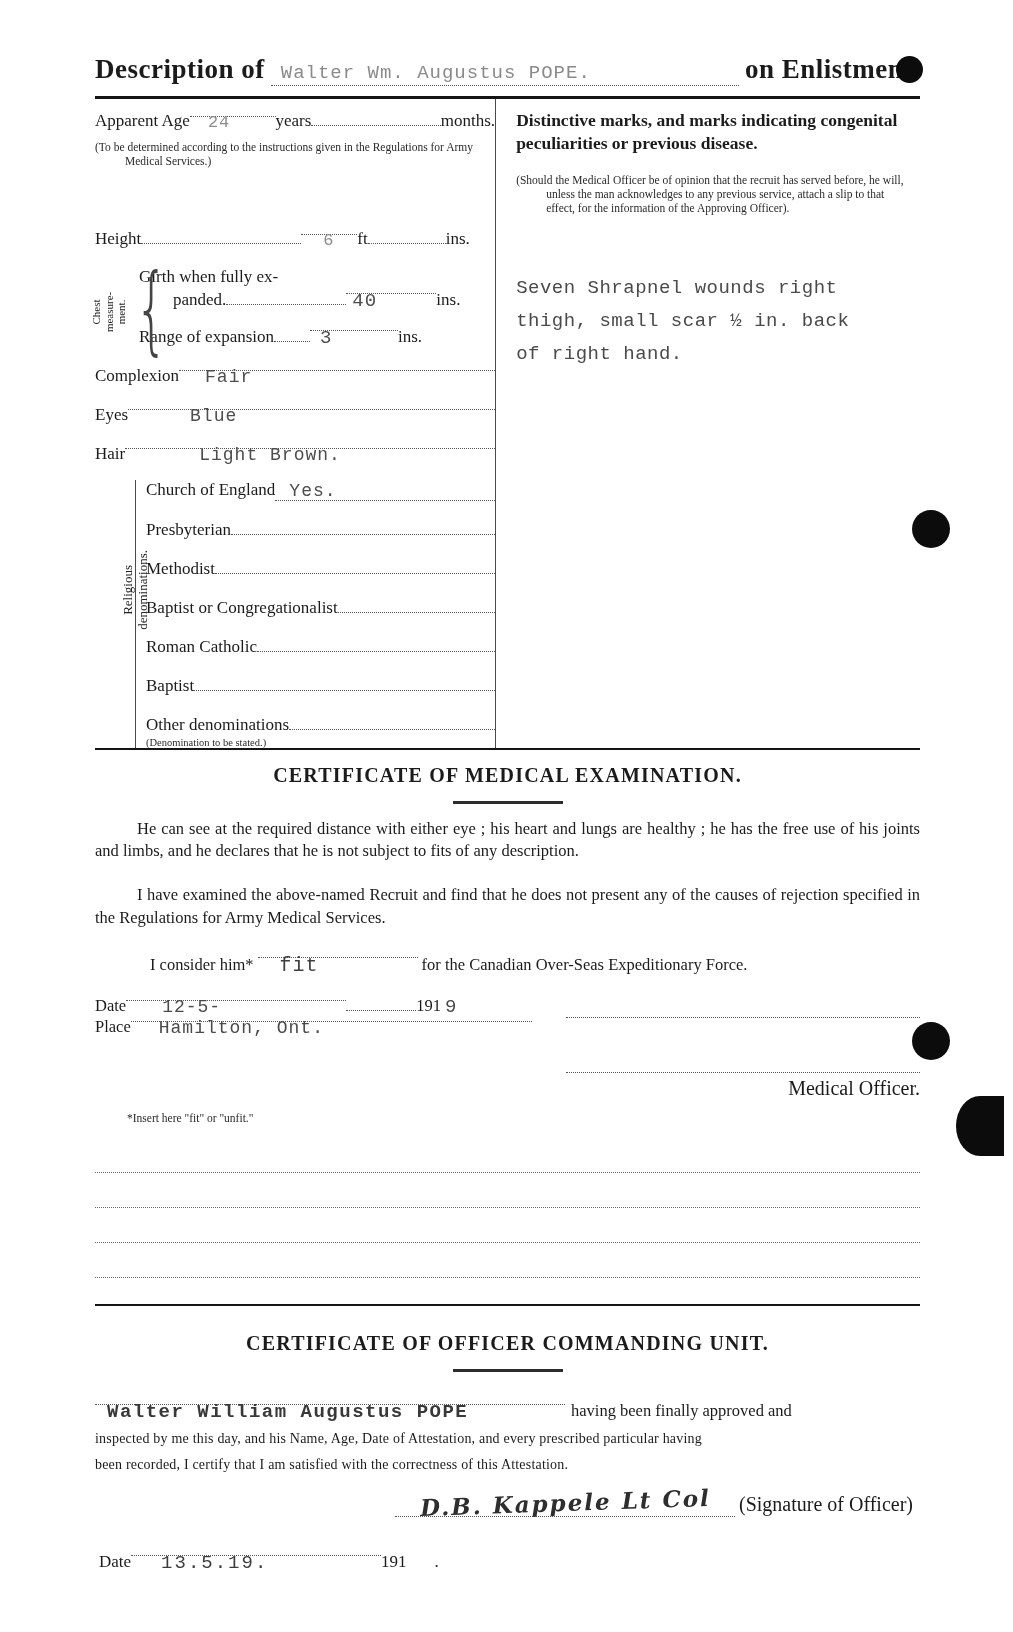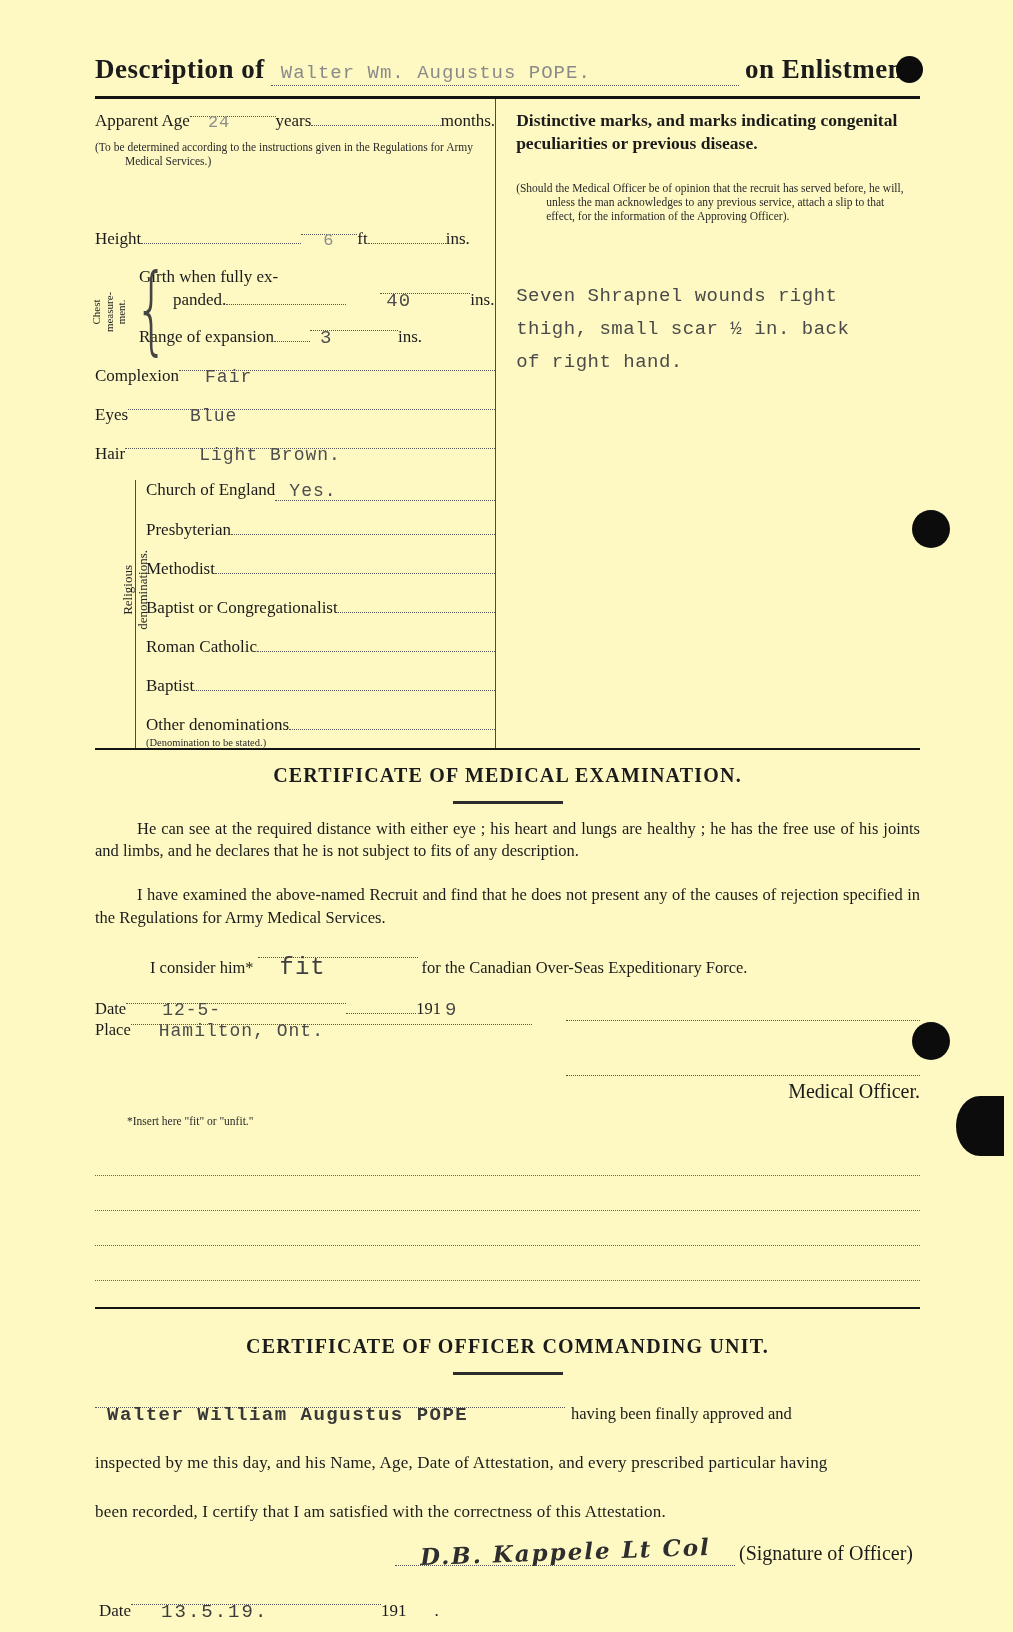--- a/index.html
+++ b/index.html
@@ -1,18 +1,18 @@
 <!DOCTYPE html>
 <html><head>
 <meta charset="utf-8">
 <style>
   html,body { margin:0; padding:0; background:#e8e8e4; }
   .page {
     position:relative; width:1013px; height:1632px; margin:0 auto;
-    background:#fef9c3; overflow:hidden; color:#1b1b1b;
+    background:#ffffff; overflow:hidden; color:#1b1b1b;
     font-family:"Liberation Serif","DejaVu Serif",serif;
   }
   .content { padding:54px 93px 0 95px; }
   .dots { border-bottom:1.5px dotted #555; min-height:2px; }
   .dots.grow { flex:1 1 auto; }
   .typed {
     font-family:"Liberation Mono","DejaVu Sans Mono",monospace;
     color:#4d4d4d; font-size:17px; letter-spacing:1px; white-space:nowrap;
     position:relative; top:1px;
   }
@@ -58,56 +58,56 @@
 
   .rel-group { position:relative; margin-top:16px; padding-left:40px; }
   .rel-group .side-label { left:-34px; top:95px; width:150px; font-size:13px; }
   .rel-rows { border-left:1.5px solid #4a4a4a; padding-left:10px; }
   .rel-row { display:flex; align-items:baseline; margin-top:19px; }
   .rel-row:first-child { margin-top:2px; }
   .rel-row .typed { padding-left:14px; font-size:18px; }
   .denom-note { margin-top:2px; font-size:10.5px; color:#2a2a2a; }
 
   .marks-heading { font-size:17.5px; font-weight:bold; line-height:1.3; padding-right:4px; }
-  .marks-note { margin-top:26px; padding-right:10px; }
+  .marks-note { margin-top:18px; padding-right:10px; }
   .marks-text {
     margin-top:56px; font-family:"Liberation Mono","DejaVu Sans Mono",monospace;
     font-size:19px; color:#4a4a4a; line-height:1.75; letter-spacing:0.5px;
   }
 
   
   .cert-title { text-align:center; font-weight:bold; font-size:20px; letter-spacing:1.2px; margin-top:14px; }
   .title-rule { width:110px; height:3px; background:#2c2c2c; margin:14px auto 0 auto; }
   .para { font-size:16.5px; line-height:1.35; text-align:justify; text-indent:42px; margin-top:14px; }
   .para.first { margin-top:22px; }
 
   .consider-row { margin-top:24px; padding-left:55px; font-size:16.5px; }
   .consider-row .dots { width:160px; margin:0 4px; }
-  .consider-row .typed { padding-left:22px; font-size:24px; color:#3f3f3f; }
+  .consider-row .typed { padding-left:22px; font-size:20px; color:#3f3f3f; }
 
   .dp-grid { display:grid; grid-template-columns:53% 1fr; column-gap:34px; margin-top:20px; }
   .dp-left .fieldrow { margin-top:0; }
   .dp-left { font-size:16.5px; }
   .dp-left .typed { font-size:18px; color:#4a4a4a; }
   .sig-dots { border-bottom:1.5px dotted #555; height:20px; }
   .mo-label { text-align:right; font-size:20px; margin-top:4px; padding-left:120px; }
   .place-row { margin-top:18px; }
   .year { white-space:nowrap; }
 
   .fn { margin-top:12px; padding-left:32px; font-size:11.5px; color:#2a2a2a; }
   .note-para { margin-top:14px; font-size:11.5px; line-height:1.3; text-indent:38px; text-align:justify; color:#222; }
 
   .blank-line { border-bottom:1.5px dotted #666; height:34px; }
   .blank-wrap { margin-top:14px; }
   .section-rule { border-top:2.5px solid #141414; margin-top:26px; }
 
   .name-row { margin-top:28px; font-size:16.5px; }
   .name-row .dots { flex:0 0 470px; }
   .name-row .typed { font-size:19px; font-weight:bold; color:#383838; padding-left:12px; letter-spacing:1.5px; }
-  .oc-line { font-size:17px; margin-top:29px; letter-spacing:0.2px; }
+  .oc-line { font-size:14px; margin-top:10px; letter-spacing:0.2px; }
 
   .sig-row { display:flex; align-items:baseline; margin-top:16px; }
   .sig-spacer { width:300px; }
   .sig-script {
     font-family:"DejaVu Serif","Liberation Serif",serif; font-style:italic; font-weight:bold;
     font-size:23px; color:#2e2e2e; transform:rotate(-2deg); display:inline-block;
     letter-spacing:2px; padding:0 14px;
   }
   .sig-line { border-bottom:1.5px dotted #555; flex:0 0 340px; text-align:center; }
   .sig-caption { font-size:20px; padding-left:4px; white-space:nowrap; }
@@ -162,21 +162,21 @@
           <span class="side-label">Chest
 measure-
 ment.</span>
           <span class="brace">{</span>
           <div class="chest-rows">
             <div>
               <div class="lab">Girth when fully ex-</div>
               <div class="fieldrow">
                 <span class="lab girth-label2">panded.</span>
                 <span class="dots" style="width:120px;"></span>
-                <span class="dots chest-value" style="width:90px;margin-left:34px;"><span class="typed" style="padding-left:6px;">40</span></span>
+                <span class="dots chest-value" style="width:90px;"><span class="typed" style="padding-left:6px;">40</span></span>
                 <span class="unit">ins.</span>
               </div>
             </div>
             <div class="fieldrow" style="margin-top:16px;">
               <span class="lab">Range of expansion</span>
               <span class="dots" style="width:36px;"></span>
               <span class="dots chest-value" style="width:88px;"><span class="typed" style="padding-left:10px;">3</span></span>
               <span class="unit">ins.</span>
             </div>
           </div>

